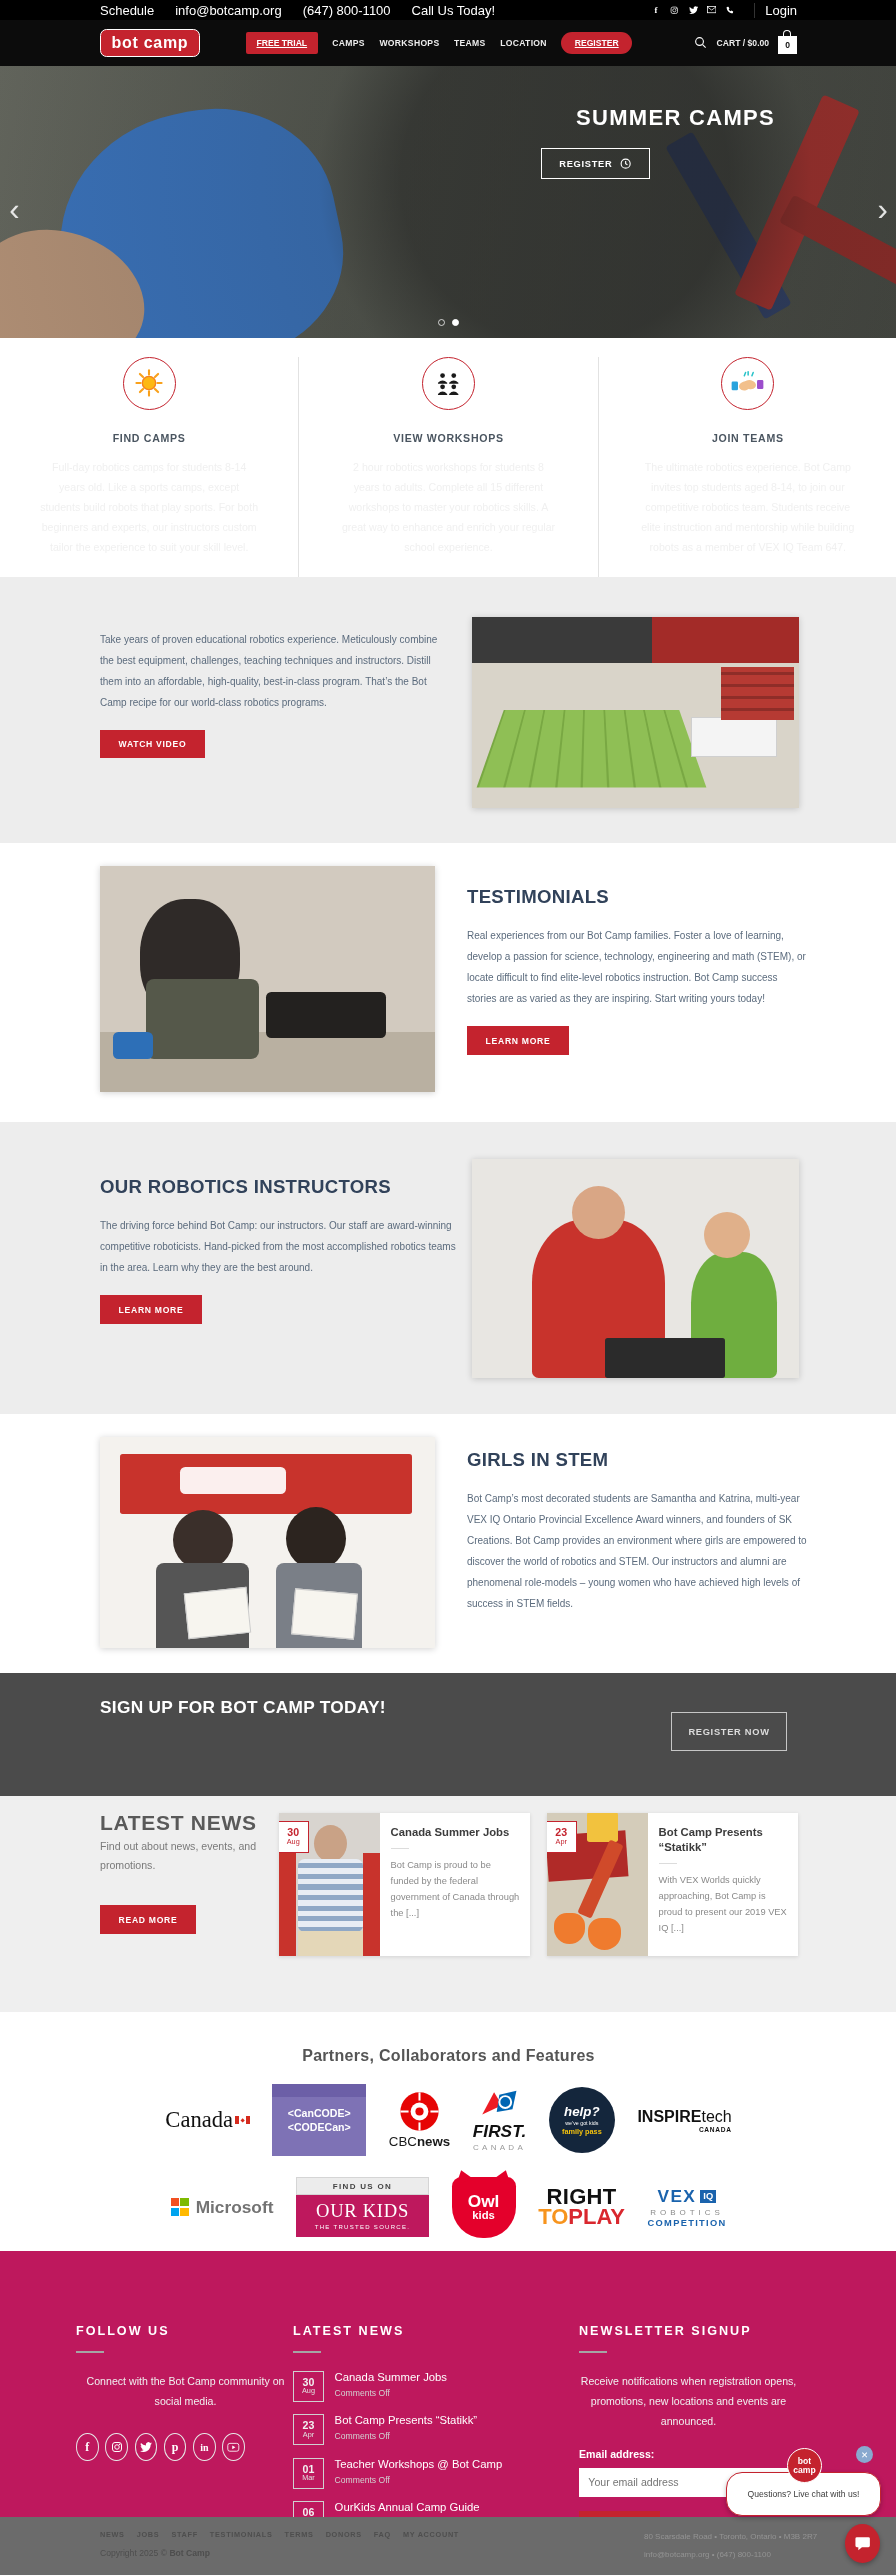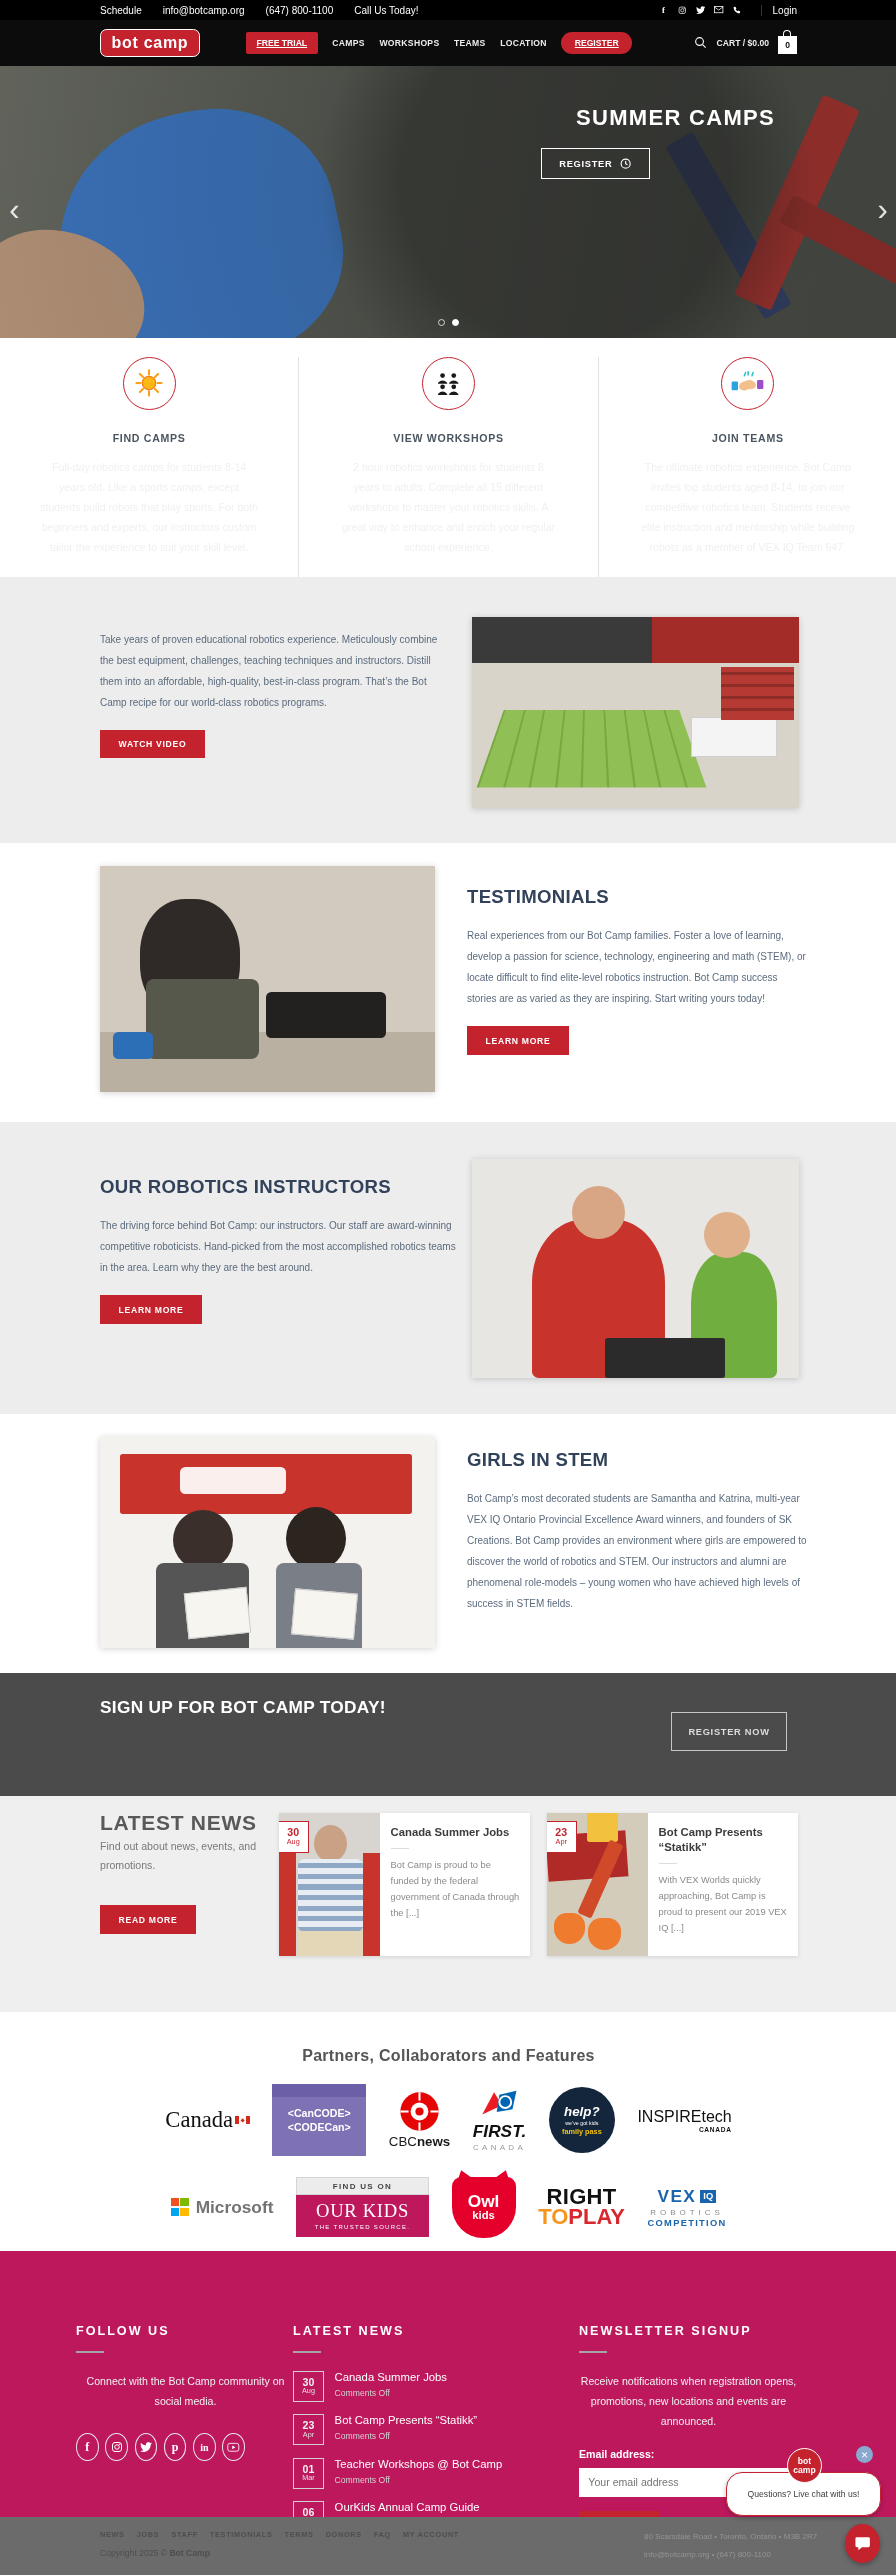--- a/index.html
+++ b/index.html
@@ -1,20 +1,20 @@
 <!DOCTYPE html>
 <html style="font-size:10.6px"><head>
 <meta charset="utf-8">
 <style>
   * { margin:0; padding:0; box-sizing:border-box; }
   body { width:897px; position:relative; background:#fff; font-family:"Liberation Sans", sans-serif; }
 
   
   .topbar { height:20px; background:#000; display:flex; align-items:center; padding:0 100px; }
-  .topbar a, .topbar span { color:#fff; font-size:10px; text-decoration:none; }
+  .topbar a, .topbar span { color:#fff; font-size:13px; text-decoration:none; }
   .topbar .tb-item { margin-right:21px; }
   .tb-right { margin-left:auto; display:flex; align-items:center; gap:9.3px; }
   .tb-ico { width:9.3px; height:9.3px; display:inline-flex; align-items:center; justify-content:center; color:#fff; font-size:7.3px; }
   .tb-login { margin-left:9.3px; padding-left:10.6px; border-left:0.7px solid #333; }
 
   
   .nav { height:46px; background:#0c0c0c; display:flex; align-items:center; padding:0 100px; }
   .logo { background:#c4232e; border-radius:6.6px; padding:4px 10.6px; color:#fff; font-size:16px; font-weight:bold; letter-spacing:0.7px; border:1.3px solid #fff; }
   .nav-menu { display:flex; align-items:center; gap:14.6px; margin-left:46px; }
   .nav-link { color:#eee; font-size:8.6px; font-weight:bold; letter-spacing:0.3px; text-decoration:none; }
@@ -118,21 +118,21 @@
   .cbc-text b { font-weight:bold; }
   .first { flex-direction:column; gap:1.3px; }
   .first-name { font-size:17.3px; font-weight:bold; font-style:italic; color:#111; }
   .first-sub { font-size:8px; letter-spacing:3.3px; color:#9a9a9a; }
   .helpcircle { width:66px; height:66px; border-radius:50%; background:#14263c; display:flex; flex-direction:column; align-items:center; justify-content:center; color:#fff; }
   .help-1 { font-size:13.3px; font-weight:bold; font-style:italic; }
   .help-2 { font-size:5.3px; margin-top:1.3px; }
   .help-3 { font-size:7.3px; font-weight:bold; color:#f4c20d; margin-top:1.3px; }
   .inspire { flex-direction:column; align-items:flex-end; }
   .inspire-main { font-size:16px; color:#111; }
-  .inspire-main b { font-weight:400; }
+  .inspire-main b { font-weight:700; }
   .inspire-sub { font-size:6.6px; font-weight:bold; color:#111; letter-spacing:0.7px; }
   .ms { gap:6.6px; }
   .ms-grid { display:grid; grid-template-columns:8.6px 8.6px; grid-template-rows:8.6px 8.6px; gap:1.3px; }
   .ms-grid i:nth-child(1){background:#f25022;} .ms-grid i:nth-child(2){background:#7fba00;}
   .ms-grid i:nth-child(3){background:#00a4ef;} .ms-grid i:nth-child(4){background:#ffb900;}
   .ms-name { font-size:17.3px; color:#737373; font-weight:bold; }
   .ourkids { flex-direction:column; width:133px; }
   .ok-head { width:100%; background:#ececec; border:0.7px solid #d5d5d5; text-align:center; font-size:8px; font-weight:bold; letter-spacing:1.3px; color:#444; padding:3.3px 0; }
   .ok-body { width:100%; background:#be185d; text-align:center; padding:5.3px 0 6.6px; }
   .ok-name { font-family:"Liberation Serif", serif; font-size:18.6px; color:#fff; letter-spacing:0.7px; }

